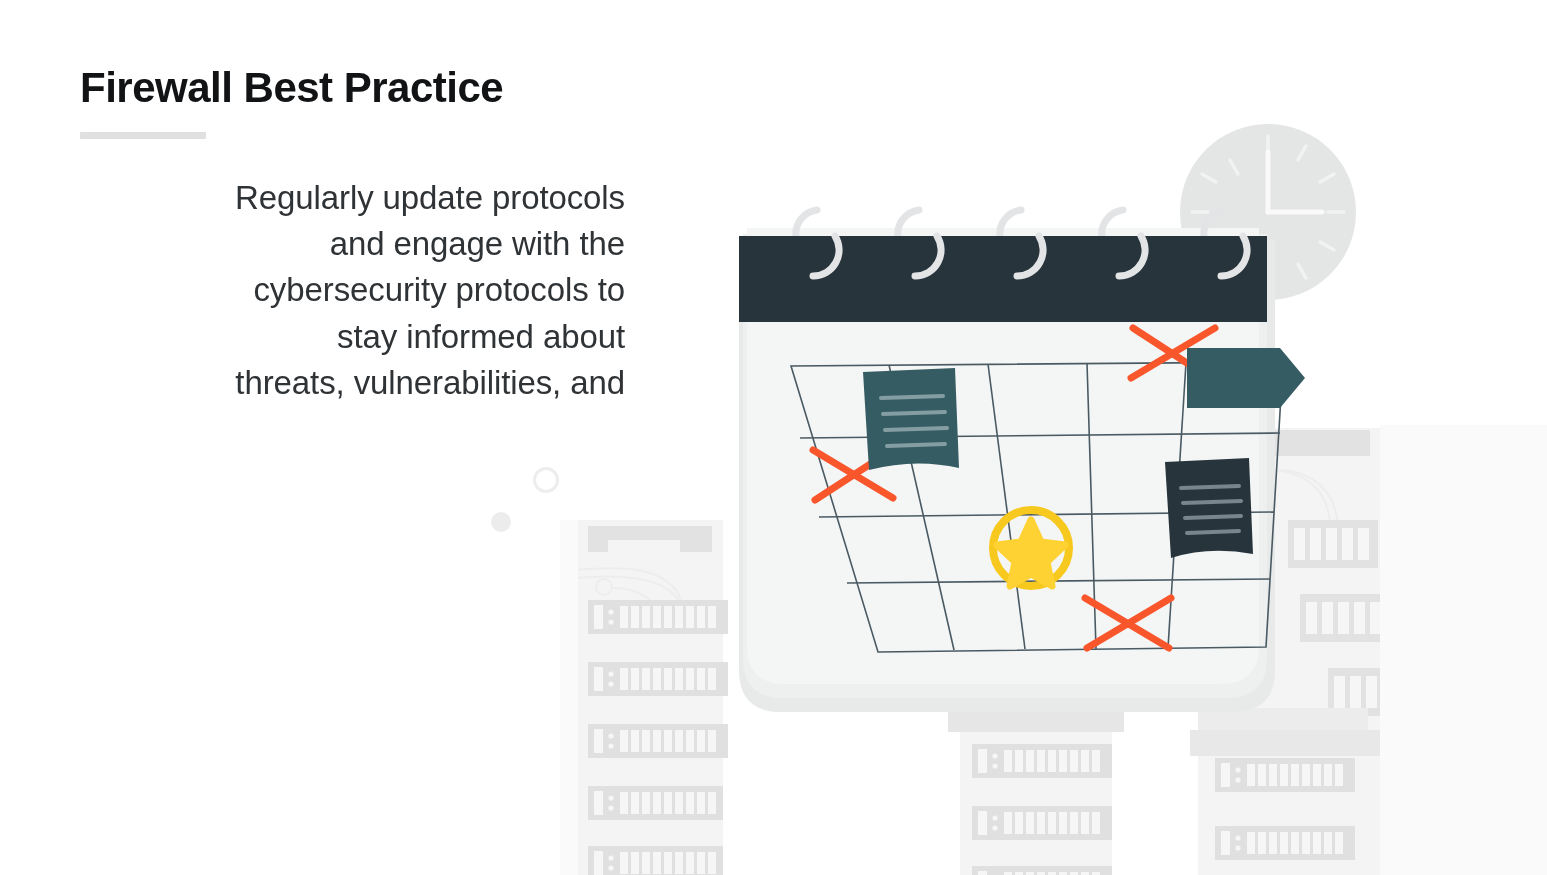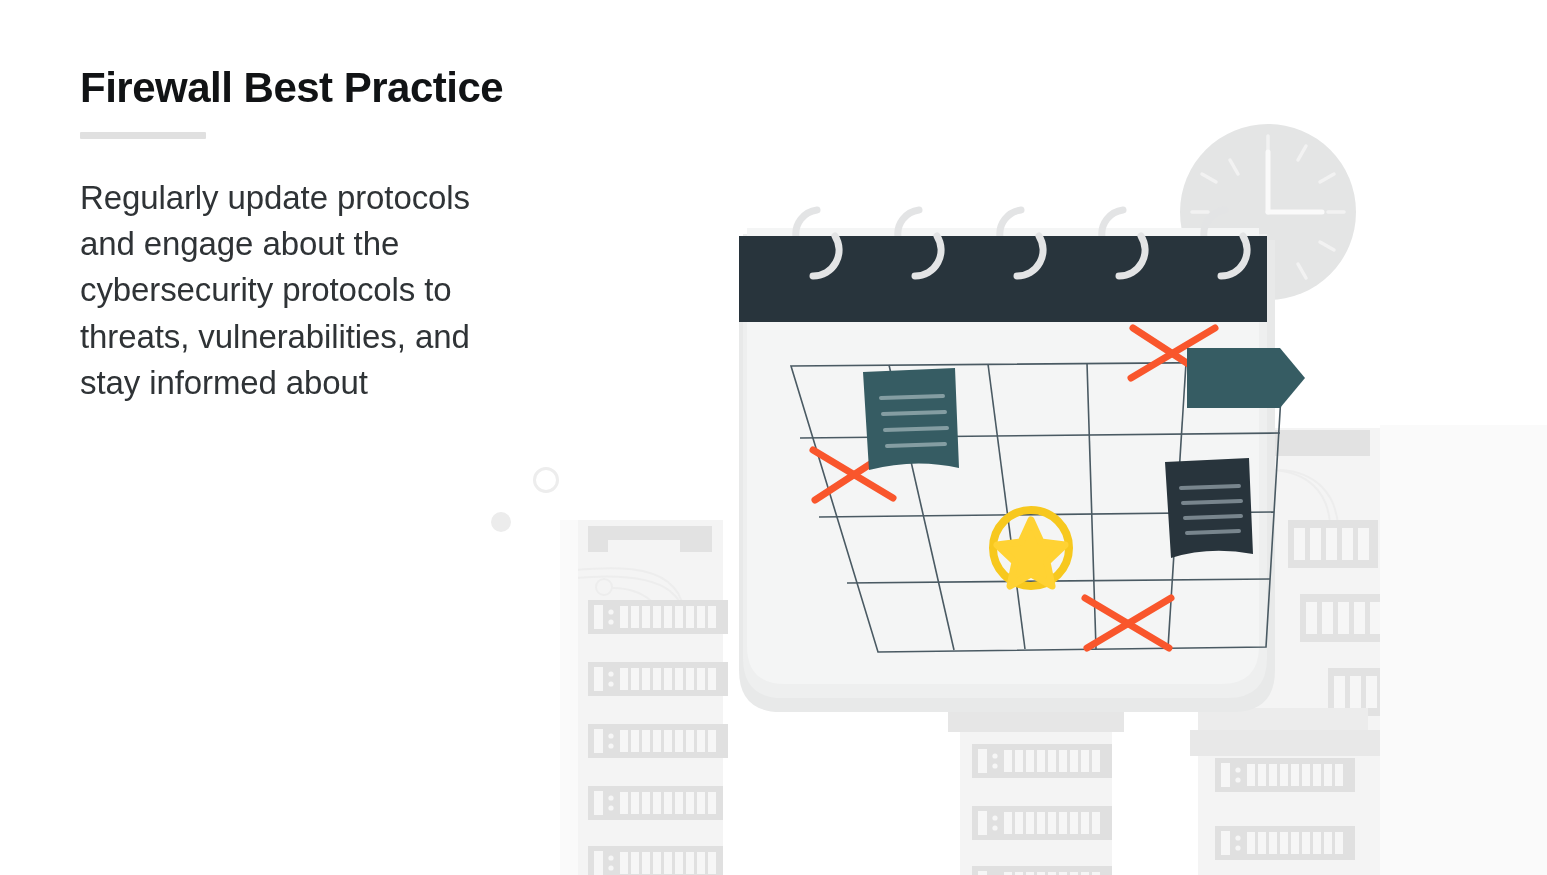--- a/index.html
+++ b/index.html
@@ -45,20 +45,21 @@
     border-radius: 1px;
   }
   #body-text {
     margin-top: 36px;
     font-family: "Liberation Sans", sans-serif;
     font-size: 33px;
     line-height: 1.40;
     color: #2f3336;
     letter-spacing: -0.1px;
     max-width: 545px;
+    text-align: right;
   }
 
   
   .deco-ring {
     position: absolute;
     border: 3px solid #ededed;
     border-radius: 50%;
     box-sizing: border-box;
   }
   .deco-dot {
@@ -277,23 +278,23 @@
         <path d="M296 320 L306 342 L330 345 L312 362 L317 386 L296 374 L275 386 L280 362 L262 345 L286 342 Z" fill="#ffd233" stroke="#ffd233" stroke-width="7" stroke-linejoin="round"></path>
       </g>
     </svg>
   </div>
 
   <div id="text-col">
     <h1 id="page-title">Firewall Best Practice</h1>
     <div id="title-divider"></div>
     <div id="body-text">
       <div>Regularly update protocols</div>
-      <div>and engage about the</div>
+      <div>and engage with the</div>
       <div>cybersecurity protocols to</div>
+      <div>stay informed about</div>
       <div>threats, vulnerabilities, and</div>
-      <div>stay informed about</div>
     </div>
   </div>
 
   <div class="deco-ring" id="deco-ring-1"></div>
   <div class="deco-dot" id="deco-dot-1"></div>
 
 </div>
 
 </body></html>

